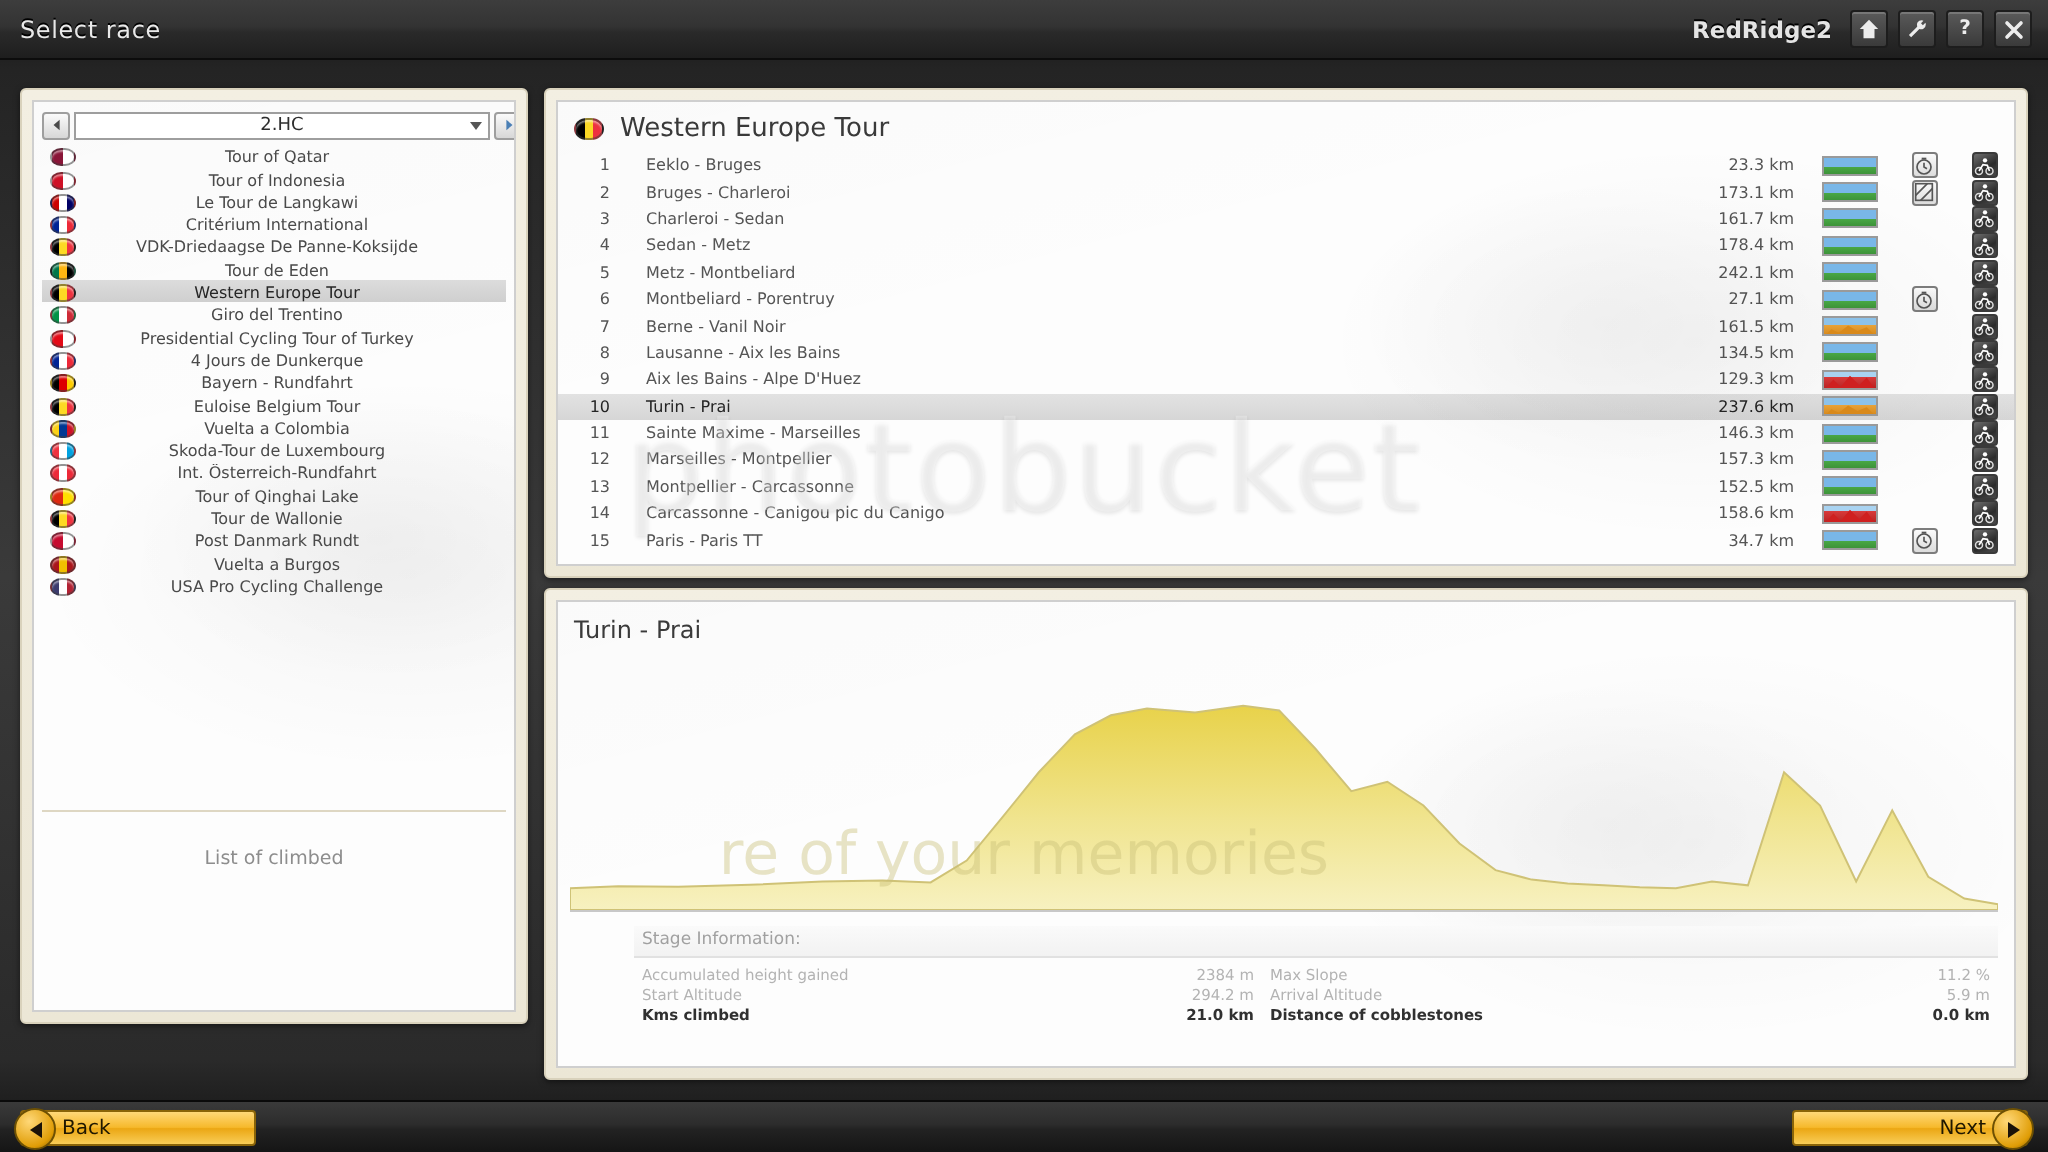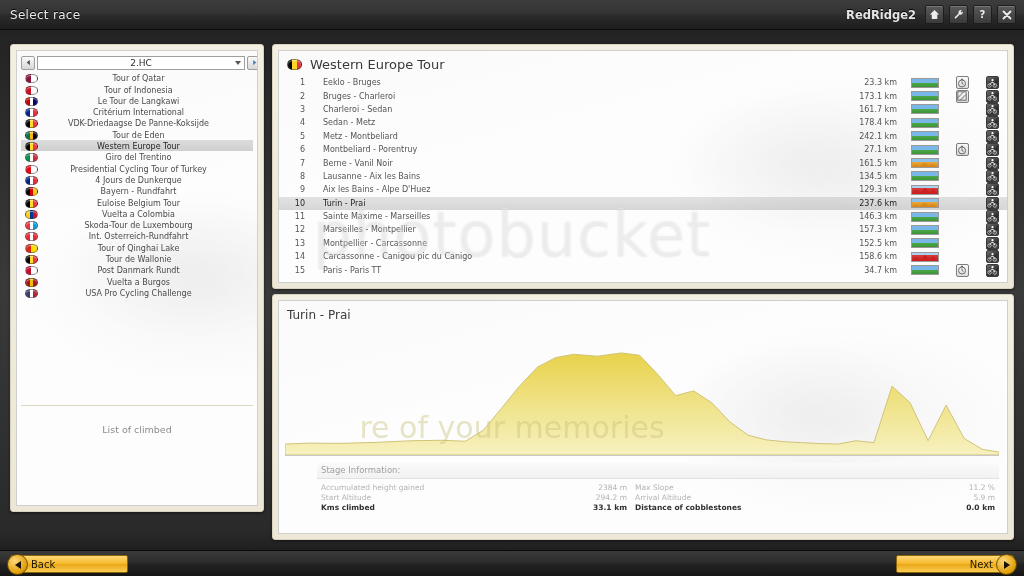--- a/index.html
+++ b/index.html
@@ -729,21 +729,21 @@
               <div class="si-r-val">11.2 %</div>
             </div>
             <div class="si-row">
               <div class="si-l-lab">Start Altitude</div>
               <div class="si-l-val">294.2 m</div>
               <div class="si-r-lab">Arrival Altitude</div>
               <div class="si-r-val">5.9 m</div>
             </div>
             <div class="si-row strong">
               <div class="si-l-lab">Kms climbed</div>
-              <div class="si-l-val">33.1 km</div>
+              <div class="si-l-val">21.0 km</div>
               <div class="si-r-lab">Distance of cobblestones</div>
               <div class="si-r-val">0.0 km</div>
             </div>
           </div>
       </div>
     </div>
   </div>
 
   <div class="pb-watermark">photobucket</div>
   <div class="pb-sub">re of your memories</div>

